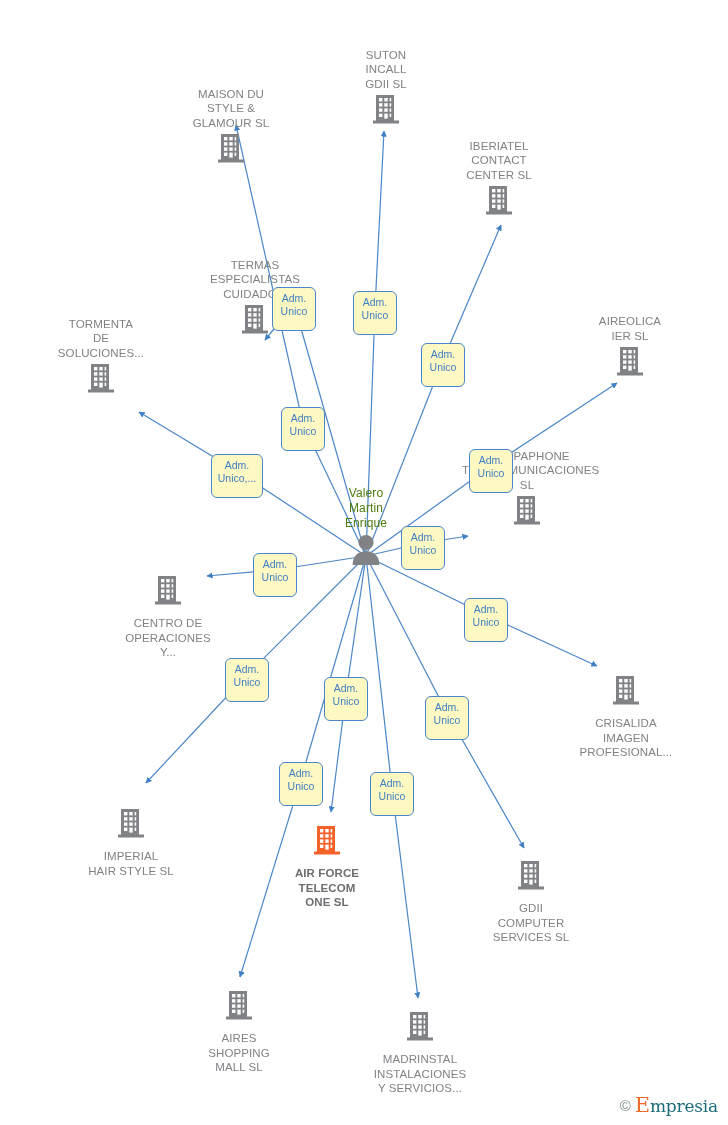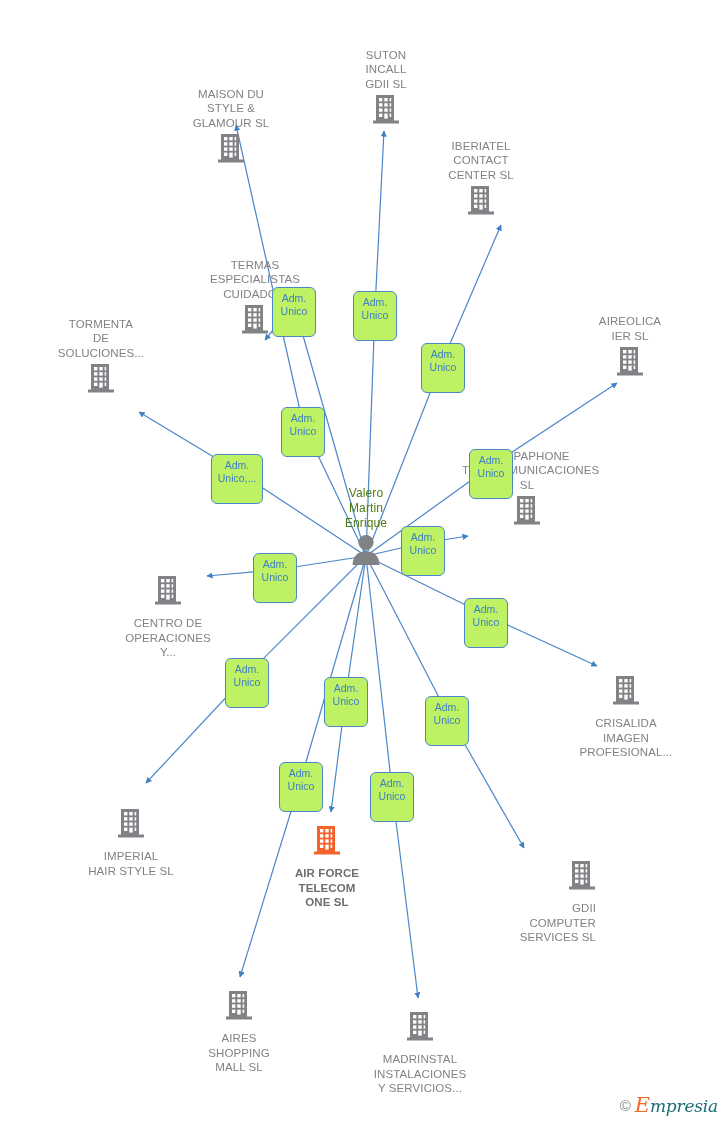--- a/index.html
+++ b/index.html
@@ -54,28 +54,28 @@
     font-size: 12px;
     line-height: 15px;
   }
   .node.highlight .caption {
     color: #6d6e71;
     font-weight: bold;
   }
   .edge-label {
     position: absolute;
     box-sizing: border-box;
-    background: #bef264;
+    background: #fef9c3;
     border: 1px solid #4a86c8;
     border-radius: 6px;
     color: #3f7fc4;
     font-size: 10.5px;
     line-height: 13px;
     text-align: center;
-    padding: 4px 3px 18px 3px;
+    padding: 4px 3px 12px 3px;
     white-space: pre-line;
     width: 44px;
     margin-left: -22px;
     margin-top: -17px;
   }
   .edge-label.wide { width: 52px; margin-left: -26px; }
   #watermark {
     position: absolute;
     right: 10px;
     bottom: 8px;
@@ -83,21 +83,20 @@
     align-items: center;
     gap: 4px;
     font-size: 16px;
   }
   #watermark .c-mark {
     color: #7f8c8d;
     font-size: 15px;
   }
   #watermark .brand {
     font-family: "DejaVu Serif", serif;
-    font-style: italic;
     font-size: 17px;
     color: #1a6b7a;
     letter-spacing: -0.2px;
   }
   #watermark .brand .cap {
     color: #f06a28;
     font-size: 21px;
   }
 </style>
 </head>
@@ -186,21 +185,21 @@
             <rect x="12.3" y="10.2" width="3.4" height="3.4" fill="#fff"></rect>
             <rect x="17.6" y="10.2" width="1.6" height="3.4" fill="#fff"></rect>
             <rect x="7" y="15.4" width="3.4" height="3.4" fill="#fff"></rect>
             <rect x="12.3" y="15.4" width="3.4" height="3.4" fill="#fff"></rect>
             <rect x="17.6" y="15.4" width="1.6" height="3.4" fill="#fff"></rect>
             <rect x="7" y="20.6" width="3.4" height="3.4" fill="#fff"></rect>
             <rect x="12.3" y="20.6" width="3.4" height="5" fill="#fff"></rect>
             <rect x="17.6" y="20.6" width="1.6" height="3.4" fill="#fff"></rect>
           </svg></span>
       </div>
-      <div class="node above" style="left: 481px; top: 138.5px; text-align: center;">
+      <div class="node above" style="left: 499px; top: 138.5px; text-align: center;">
         <span class="caption">IBERIATEL
 CONTACT
 CENTER  SL</span>
         <span class="ico"><svg width="28" height="32" viewBox="0 0 28 32" xmlns="http://www.w3.org/2000/svg">
             <rect x="4" y="2" width="18" height="26" fill="#808285"></rect>
             <rect x="1" y="27.5" width="26" height="3" fill="#808285"></rect>
             <rect x="7" y="5" width="3.4" height="3.4" fill="#fff"></rect>
             <rect x="12.3" y="5" width="3.4" height="3.4" fill="#fff"></rect>
             <rect x="17.6" y="5" width="1.6" height="3.4" fill="#fff"></rect>
             <rect x="7" y="10.2" width="3.4" height="3.4" fill="#fff"></rect>
@@ -373,21 +372,21 @@
             <rect x="12.3" y="15.4" width="3.4" height="3.4" fill="#fff"></rect>
             <rect x="17.6" y="15.4" width="1.6" height="3.4" fill="#fff"></rect>
             <rect x="7" y="20.6" width="3.4" height="3.4" fill="#fff"></rect>
             <rect x="12.3" y="20.6" width="3.4" height="5" fill="#fff"></rect>
             <rect x="17.6" y="20.6" width="1.6" height="3.4" fill="#fff"></rect>
           </svg></span>
         <span class="caption">AIR FORCE
 TELECOM
 ONE  SL</span>
       </div>
-      <div class="node below" style="left: 531px; top: 859px; text-align: right;">
+      <div class="node below" style="left: 531px; top: 859px;">
         <span class="ico"><svg width="28" height="32" viewBox="0 0 28 32" xmlns="http://www.w3.org/2000/svg">
             <rect x="4" y="2" width="18" height="26" fill="#808285"></rect>
             <rect x="1" y="27.5" width="26" height="3" fill="#808285"></rect>
             <rect x="7" y="5" width="3.4" height="3.4" fill="#fff"></rect>
             <rect x="12.3" y="5" width="3.4" height="3.4" fill="#fff"></rect>
             <rect x="17.6" y="5" width="1.6" height="3.4" fill="#fff"></rect>
             <rect x="7" y="10.2" width="3.4" height="3.4" fill="#fff"></rect>
             <rect x="12.3" y="10.2" width="3.4" height="3.4" fill="#fff"></rect>
             <rect x="17.6" y="10.2" width="1.6" height="3.4" fill="#fff"></rect>
             <rect x="7" y="15.4" width="3.4" height="3.4" fill="#fff"></rect>

